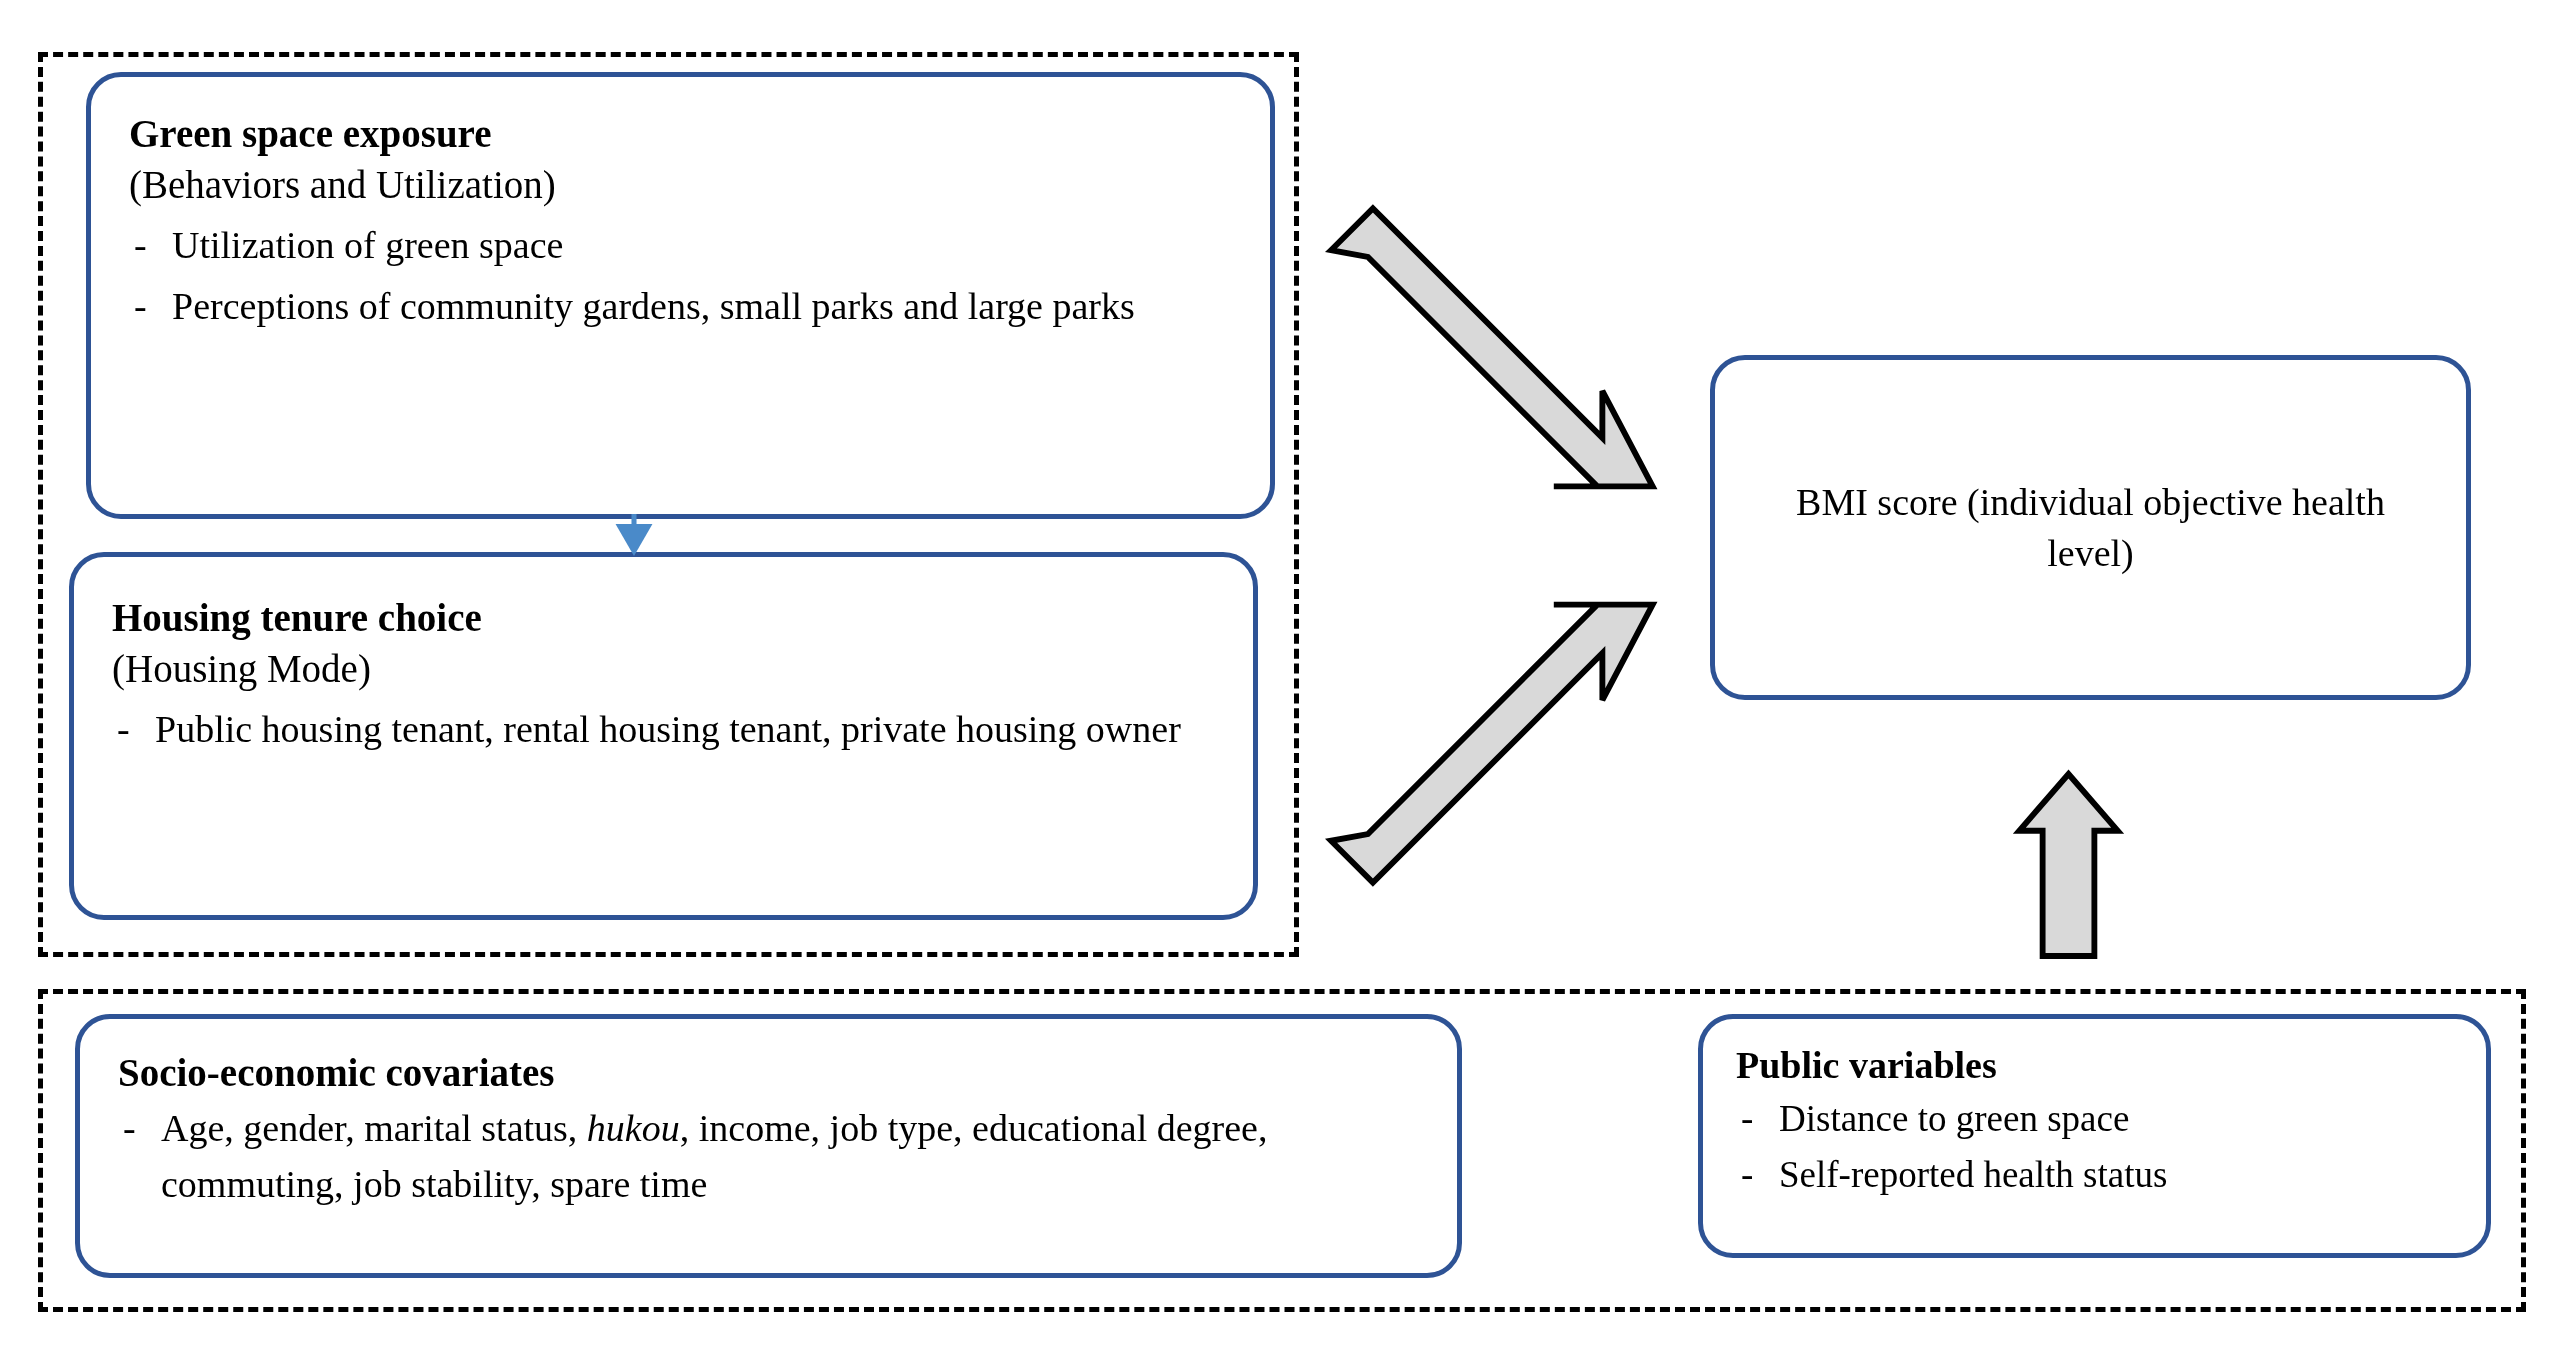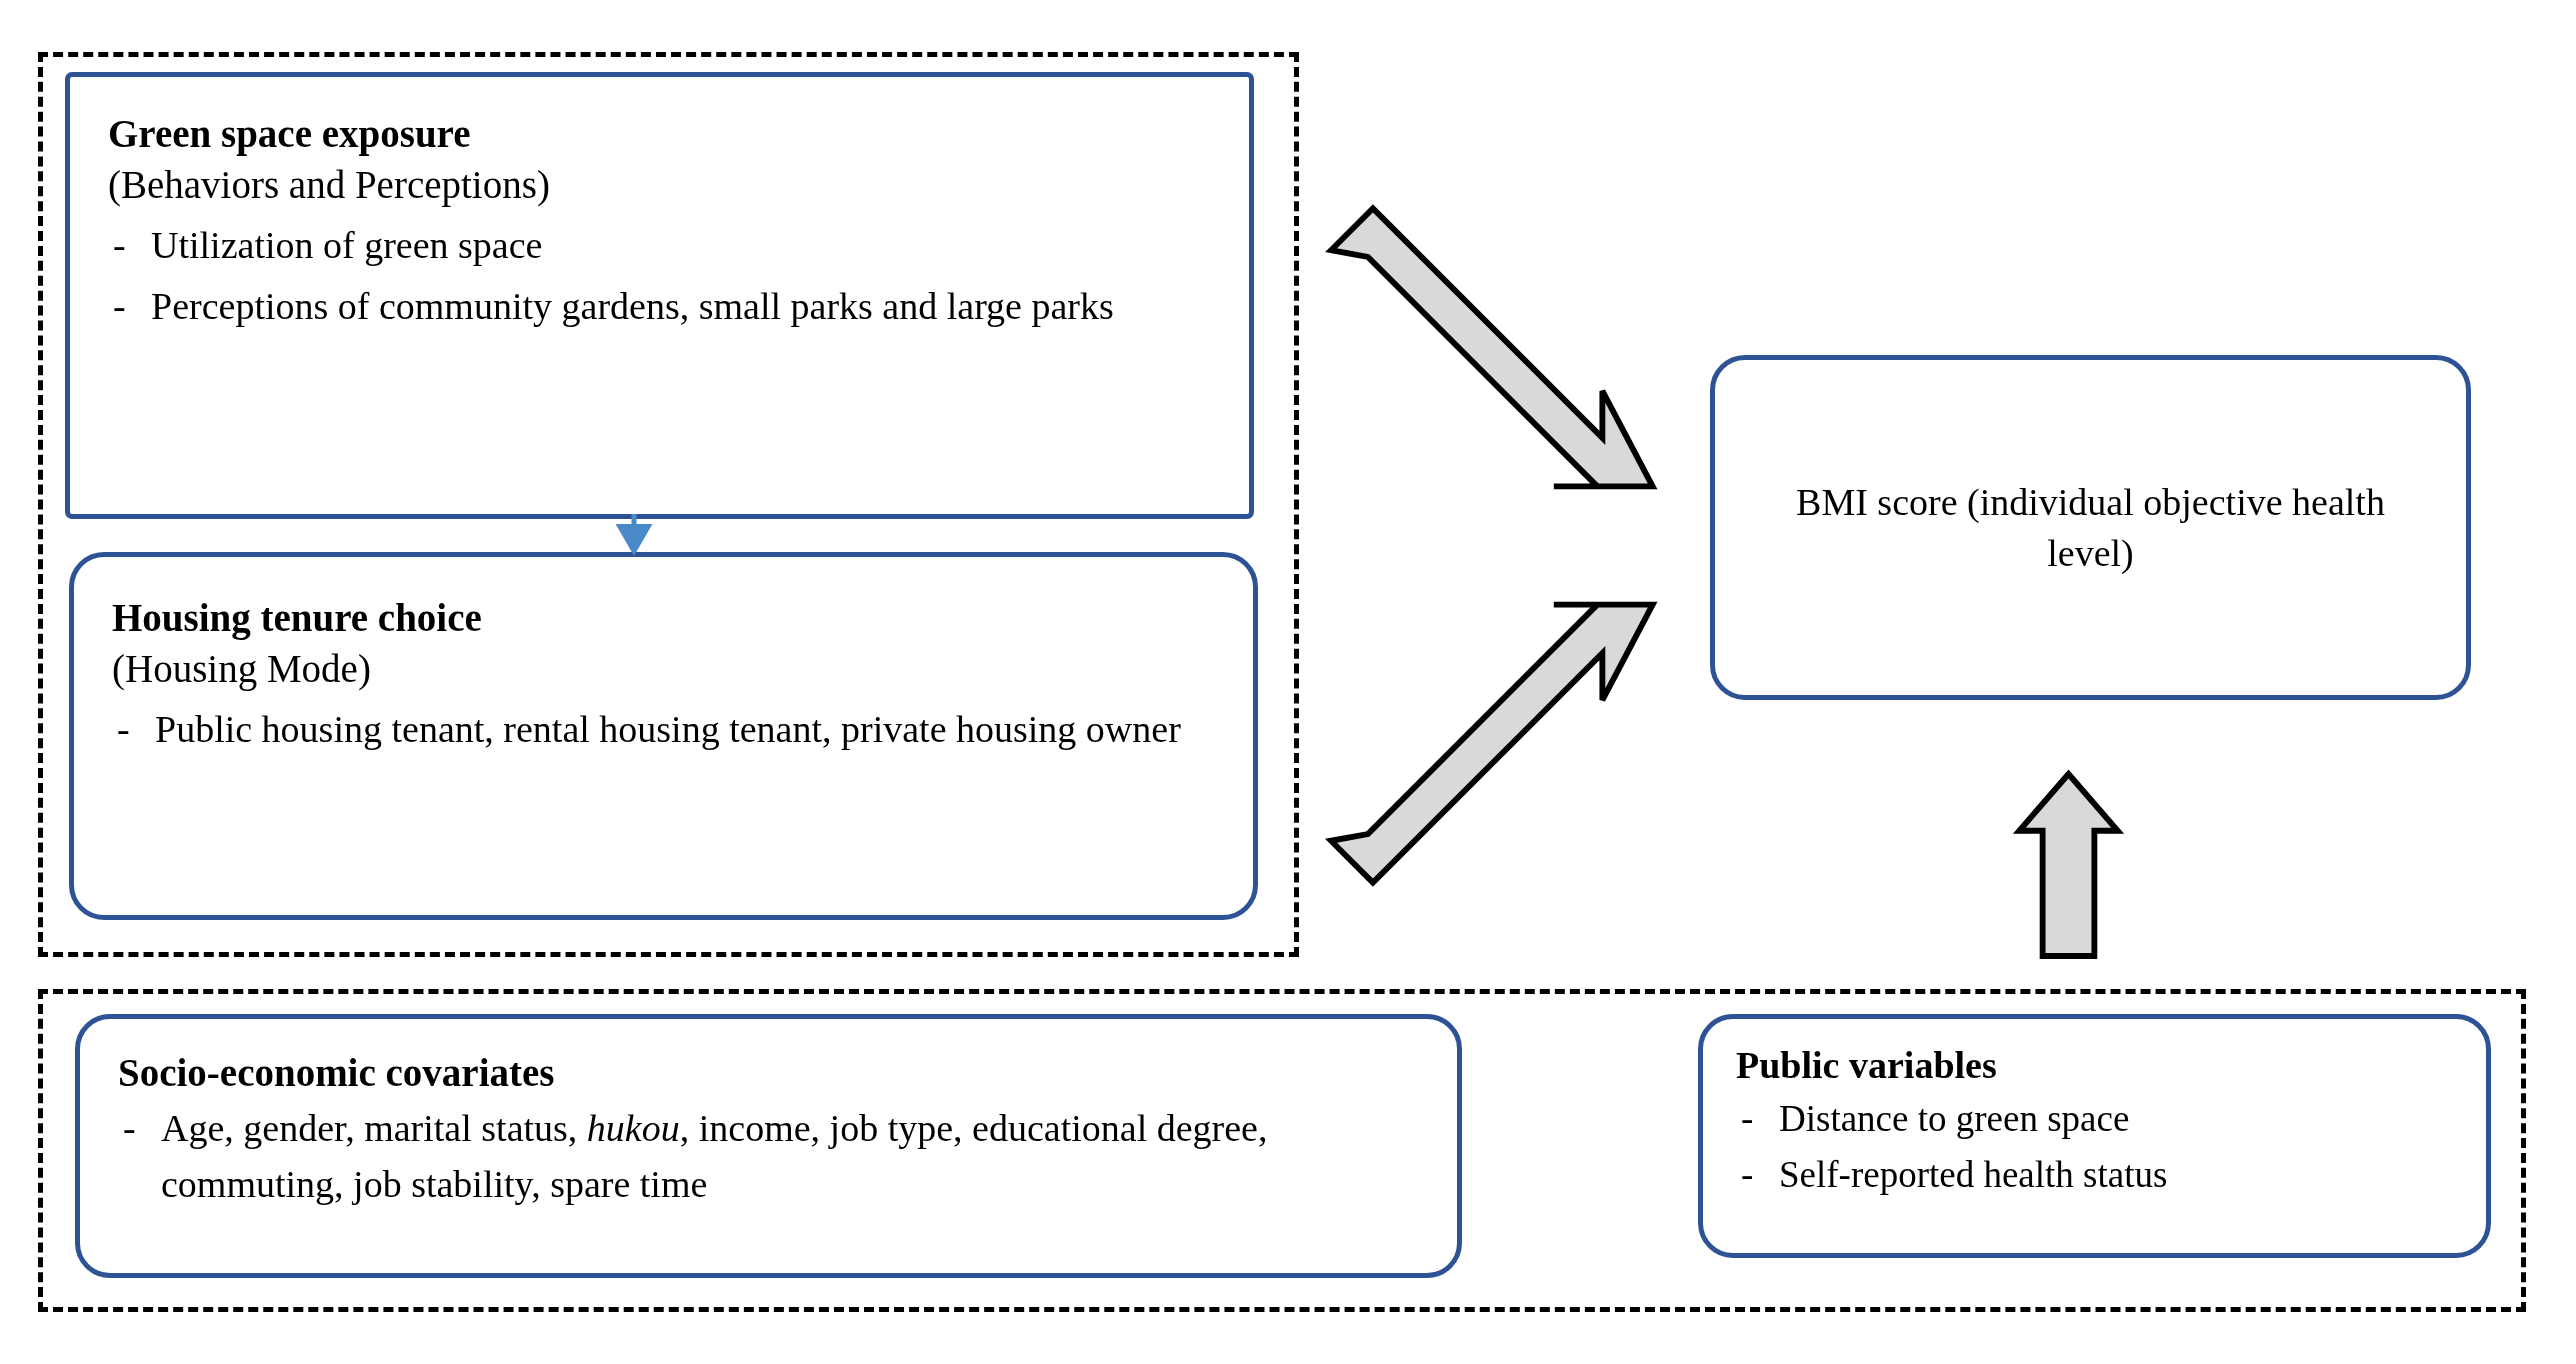--- a/index.html
+++ b/index.html
@@ -69,26 +69,25 @@
     margin-bottom: 5px;
   }
   .bullet-item .dash {
     position: absolute;
     left: 5px;
     top: 0;
   }
   .bullet-item i { font-style: italic; margin-top: 7px; }
 
   #box-green-space {
-    left: 65px;
+    left: 86px;
     top: 72px;
     width: 1189px;
     height: 447px;
     padding: 33px 38px 0 38px;
-    border-radius: 7px;
   }
   #box-housing {
     left: 69px;
     top: 552px;
     width: 1189px;
     height: 368px;
     padding: 37px 38px 0 38px;
   }
   #box-bmi {
     left: 1710px;
@@ -136,21 +135,21 @@
 </head>
 <body>
 
 <div id="stage">
 
   <div class="dashed-group" id="group-exposure"></div>
   <div class="dashed-group" id="group-covariates"></div>
 
   <div class="box" id="box-green-space">
     <div class="box-title">Green space exposure</div>
-    <div class="box-subtitle">(Behaviors and Perceptions)</div>
+    <div class="box-subtitle">(Behaviors and Utilization)</div>
     <ul class="bullet-list">
       <li class="bullet-item">
         <span class="dash">-</span>
         <span>Utilization of green space</span>
       </li>
       <li class="bullet-item">
         <span class="dash">-</span>
         <span>Perceptions of community gardens, small parks and large parks</span>
       </li>
     </ul>

